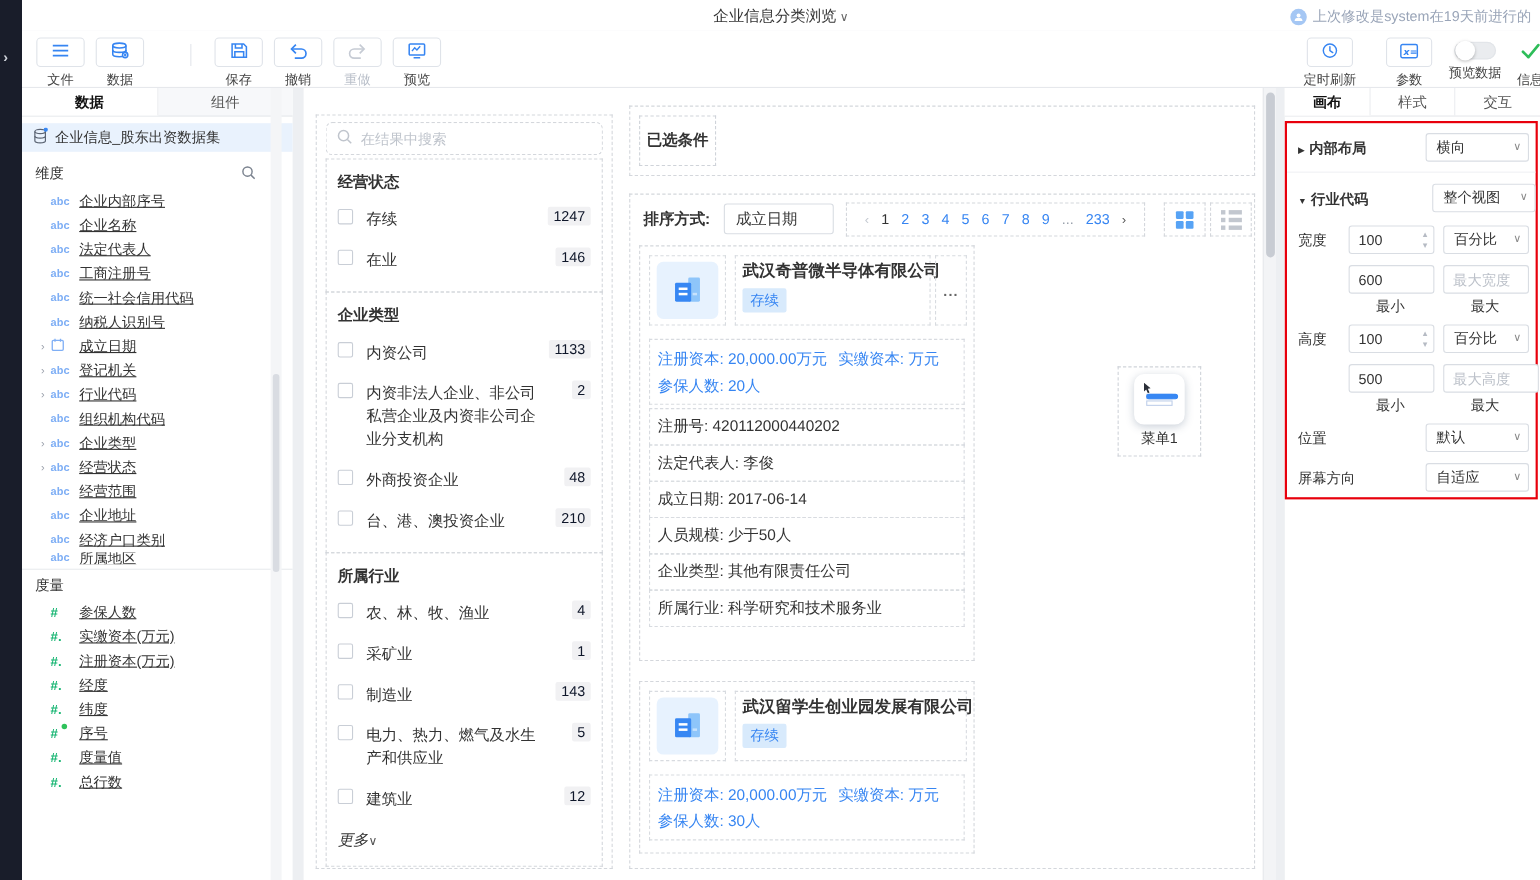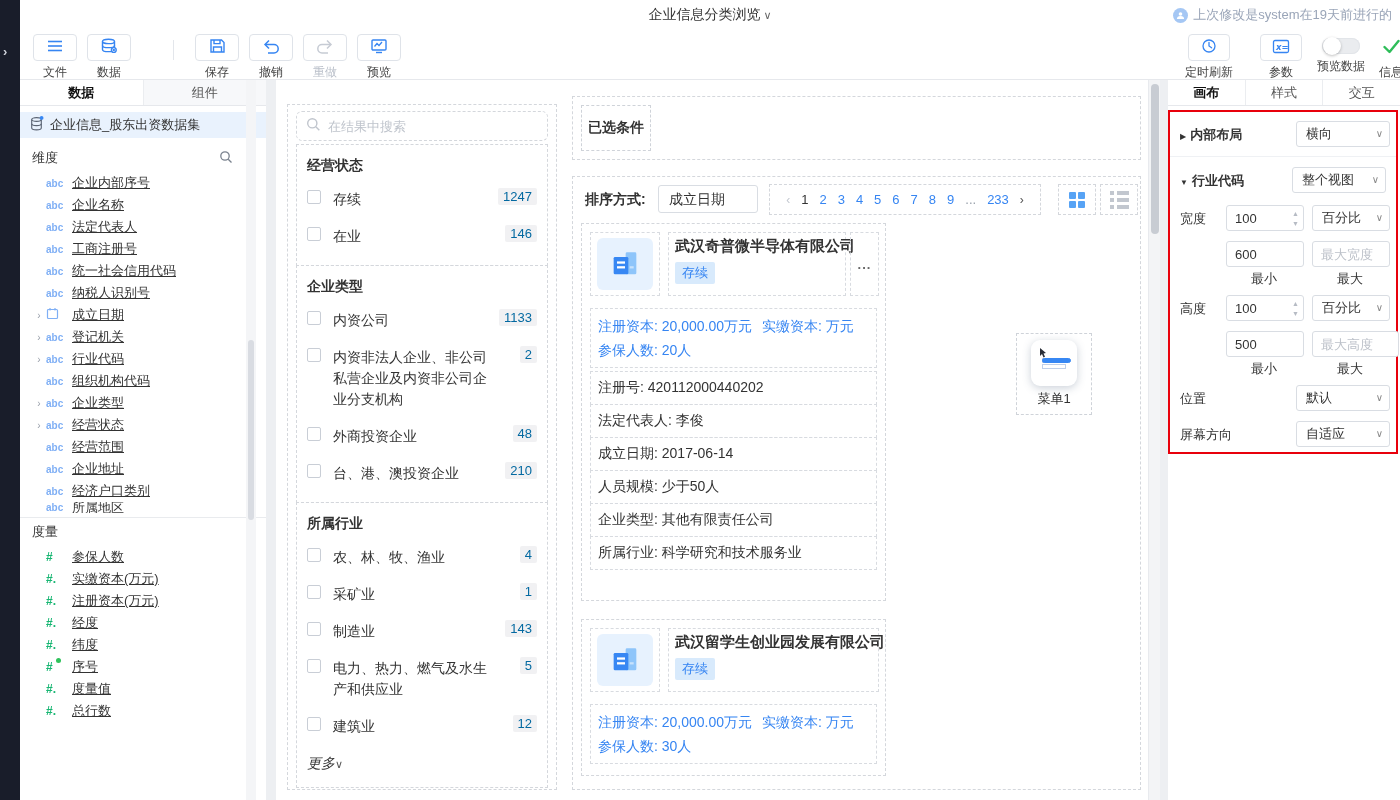--- a/index.html
+++ b/index.html
@@ -62,21 +62,21 @@
   .filter-box { position:absolute; left:11px; top:24px; width:270px; height:686px; }
   .search-box { position:absolute; left:8px; top:6px; width:252px; height:30px; border:1px dashed #D4D7DC; border-radius:6px; display:flex; align-items:center; padding:0 9px; gap:7px; }
   .search-box input { border:none; outline:none; width:200px; font-size:13px; color:#333; font-family:inherit; }
   .search-box input::placeholder { color:#BFC4CC; }
   .sections { position:absolute; left:8px; top:40px; width:252px; }
   .fsection { border:1px dashed #D4D7DC; margin-top:-1px; padding:8px 10px 10px; }
   .fsection .st { font-size:14px; font-weight:bold; color:#333; margin:4px 0 6px; }
   .fitem { position:relative; padding:8px 40px 8px 26px; cursor:pointer; }
   .fitem .cb { position:absolute; left:0; top:9px; width:14px; height:14px; border:1px solid #C9CED6; border-radius:2px; background:#fff; }
   .fitem .ilab { font-size:14px; color:#333; line-height:21px; display:block; }
-  .fitem .cnt { position:absolute; right:0; top:7px; background:#F1F1F3; border-radius:2px; padding:1px 5px; font-size:13px; color:#0369a1;text-align:center; }
+  .fitem .cnt { position:absolute; right:0; top:7px; background:#F1F1F3; border-radius:2px; padding:1px 5px; font-size:13px; color:#0f172a;text-align:center; }
   .more-link { font-size:14px; font-style:italic; color:#333; padding:10px 0 4px; cursor:pointer; }
   .more-link .caret { font-size:11px; color:#555; }
 
   
   .cond-block { position:absolute; left:296px; top:16px; width:569px; height:64px; border:1px dashed #D4D7DC; }
   .cond-chip { position:absolute; left:8px; top:8px; width:70px; height:46px; border:1px dashed #CFD3D9; display:flex; align-items:center; justify-content:center; font-size:14px; font-weight:bold; color:#333; }
   .main-block { position:absolute; left:296px; top:96px; width:569px; height:614px; border:1px dashed #D4D7DC; }
 
   .sort-row { position:absolute; left:0; top:6px; width:100%; height:34px; }
   .sort-label { position:absolute; left:12px; top:8px; font-size:14px; font-weight:bold; color:#333; }
@@ -617,21 +617,21 @@
     <div class="settings">
 
       <div class="srow" style="top:8px;">
         <span class="slab"><span class="tri">▶</span><b>内部布局</b></span>
         <div class="sel" style="left:126px;top:1px;width:94px;"><span>横向</span><span class="sc">∨</span></div>
       </div>
       <div class="hline" style="top:44px;"></div>
 
       <div class="srow" style="top:54px;">
         <span class="slab"><span class="tri">▼</span><b>行业代码</b></span>
-        <div class="sel" style="left:122px;top:1px;width:94px;"><span>整个视图</span><span class="sc">∨</span></div>
+        <div class="sel" style="left:132px;top:1px;width:94px;"><span>整个视图</span><span class="sc">∨</span></div>
       </div>
 
       <div class="srow" style="top:92px;">
         <span class="slab">宽度</span>
         <div class="ninput" style="left:56px;top:1px;width:78px;"><input value="100" style=""><span class="spin">
               <span>▲</span>
               <span>▼</span>
             </span></div>
         <div class="sel" style="left:142px;top:1px;width:78px;"><span>百分比</span><span class="sc">∨</span></div>
       </div>

